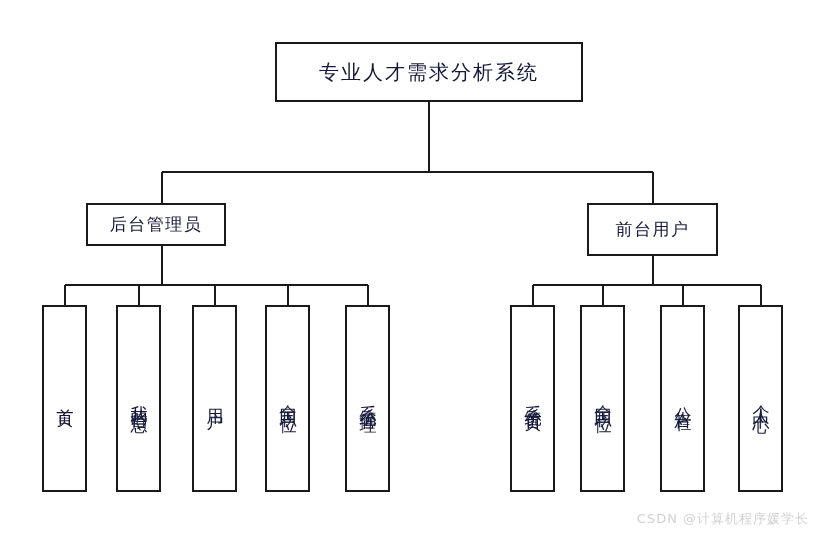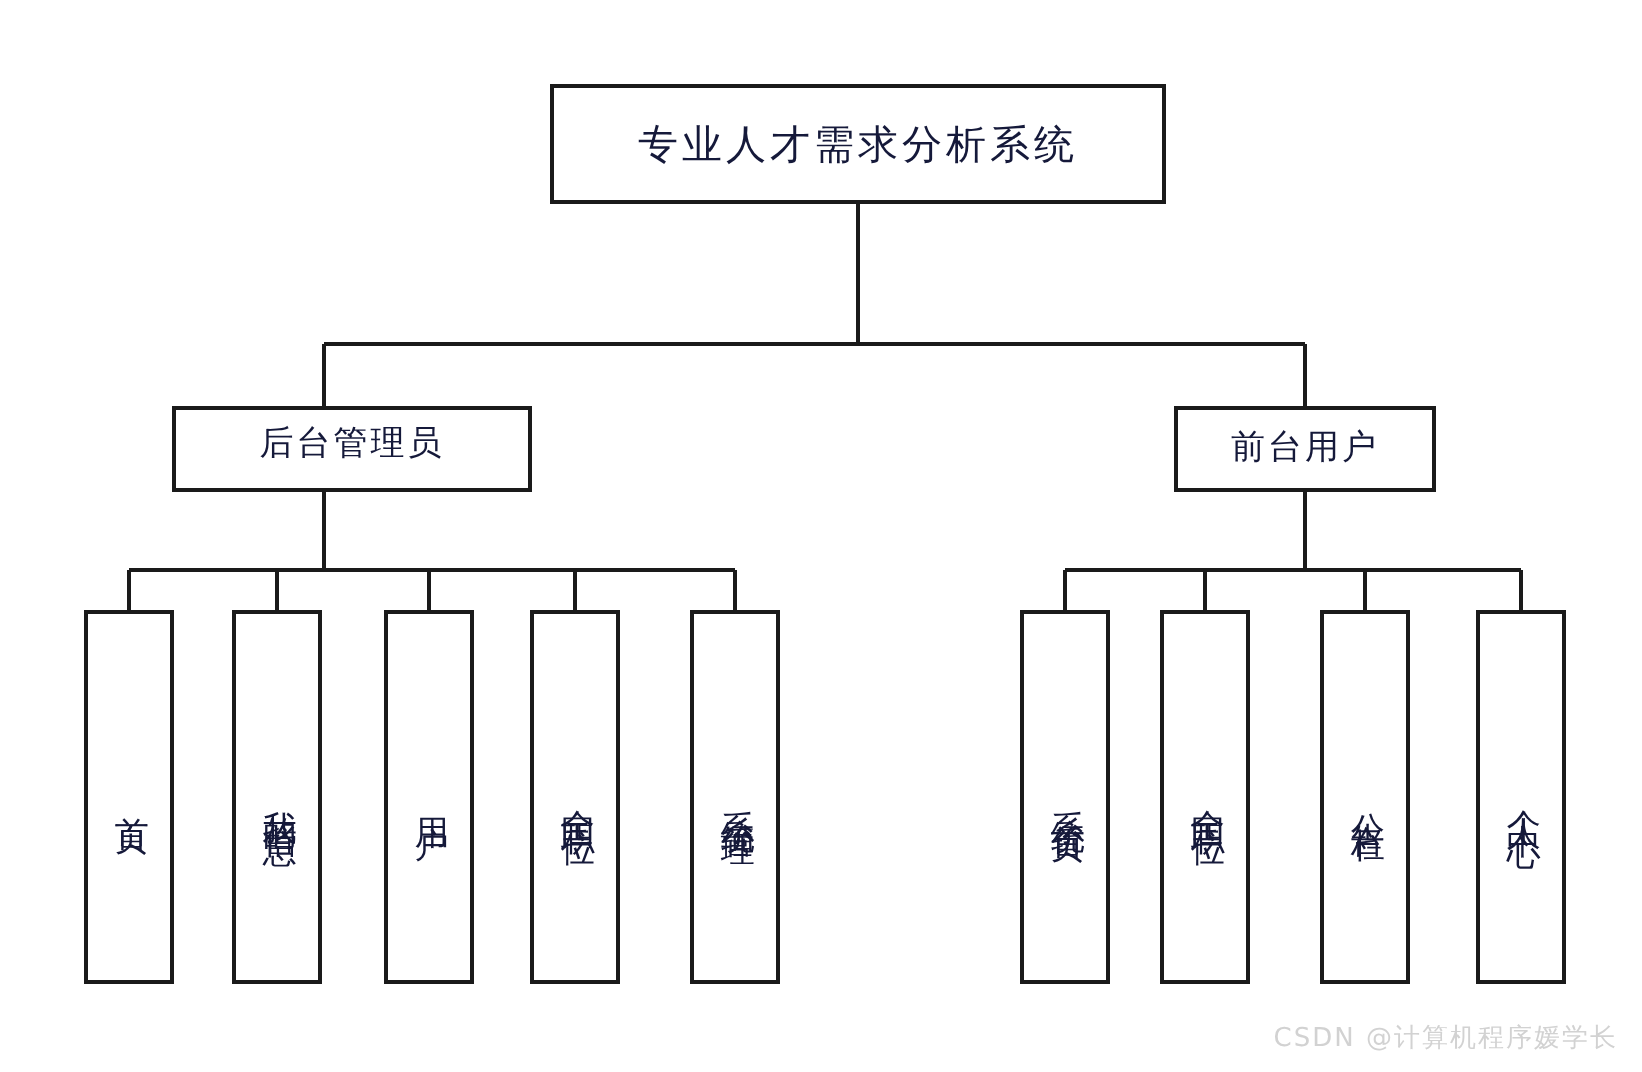--- a/index.html
+++ b/index.html
@@ -95,25 +95,25 @@
       <line x1="532.5" y1="285" x2="532.5" y2="305" stroke="#1a1a1a" stroke-width="2" shape-rendering="crispEdges"></line>
       <line x1="602.5" y1="285" x2="602.5" y2="305" stroke="#1a1a1a" stroke-width="2" shape-rendering="crispEdges"></line>
       <line x1="682.5" y1="285" x2="682.5" y2="305" stroke="#1a1a1a" stroke-width="2" shape-rendering="crispEdges"></line>
       <line x1="760.5" y1="285" x2="760.5" y2="305" stroke="#1a1a1a" stroke-width="2" shape-rendering="crispEdges"></line>
     </svg>
 
   <div class="node root" id="node-root" style="left: 275px; top: 42px; width: 308px; height: 60px;">
     <span class="node-label">专业人才需求分析系统</span>
   </div>
 
-  <div class="node branch" id="node-branch-0" style="left: 86px; top: 203px; width: 180px; height: 43px; font-family: Liberation Mono, monospace;">
+  <div class="node branch" id="node-branch-0" style="left: 86px; top: 203px; width: 140px; height: 43px;">
     <span class="node-label">后台管理员</span>
   </div>
 
-  <div class="node branch" id="node-branch-1" style="left: 587px; top: 203px; width: 131px; height: 43px;">
+  <div class="node branch" id="node-branch-1" style="left: 587px; top: 203px; width: 131px; height: 53px;">
     <span class="node-label">前台用户</span>
   </div>
 
   <div class="node leaf" id="node-leaf-0-0" style="left: 42px; top: 305px; width: 45px; height: 187px;">
     <span class="node-label">首页</span>
   </div>
   <div class="node leaf" id="node-leaf-0-1" style="left: 116px; top: 305px; width: 45px; height: 187px;">
     <span class="node-label">我的信息</span>
   </div>
   <div class="node leaf" id="node-leaf-0-2" style="left: 192px; top: 305px; width: 45px; height: 187px;">

